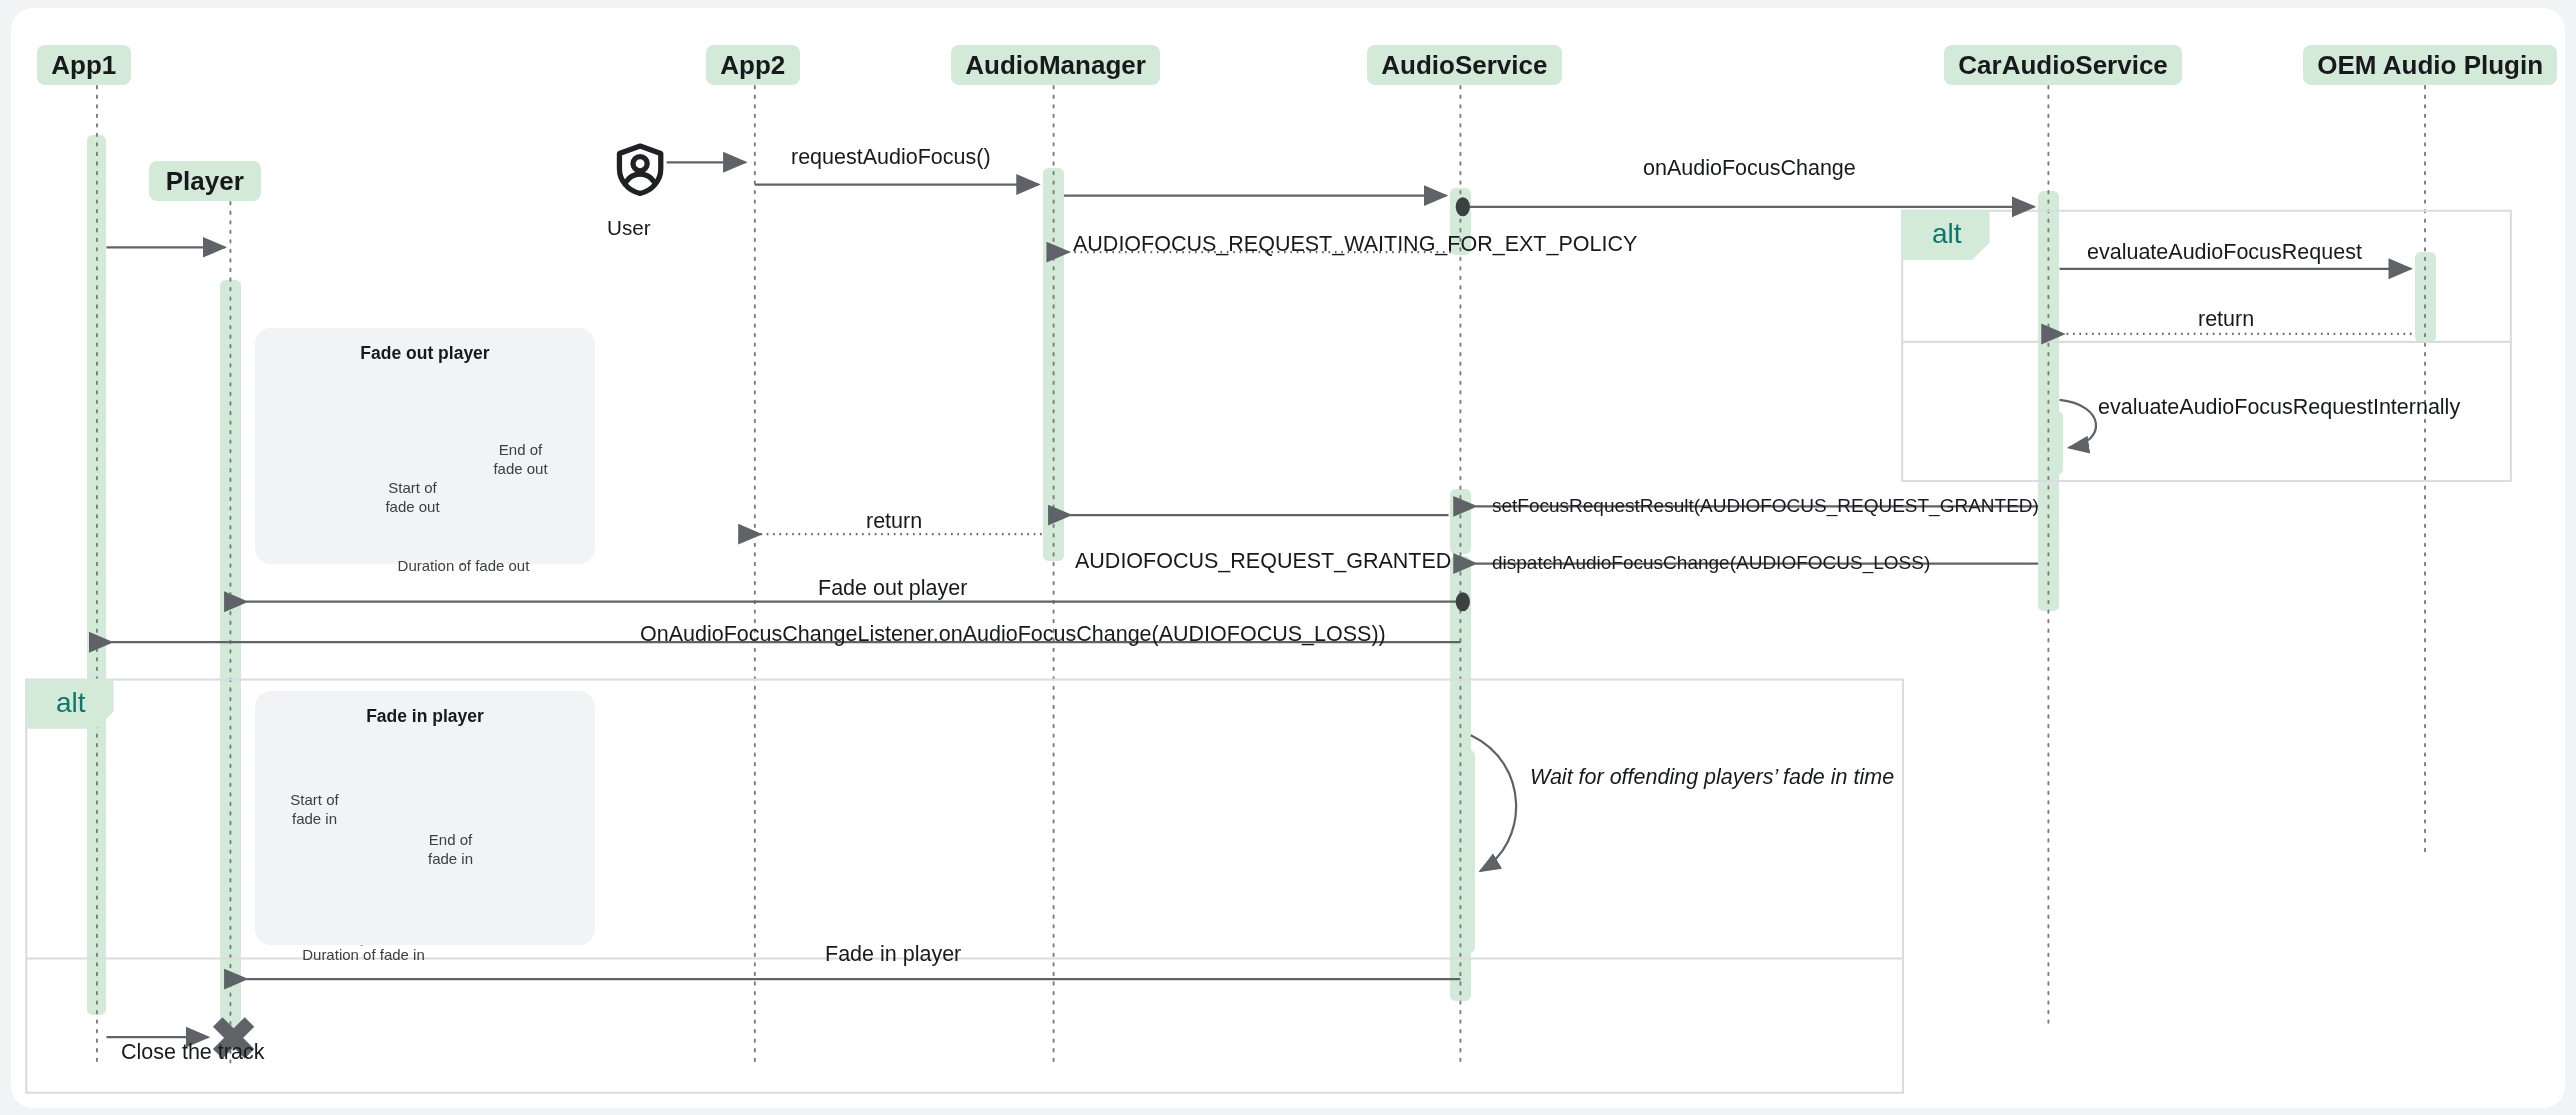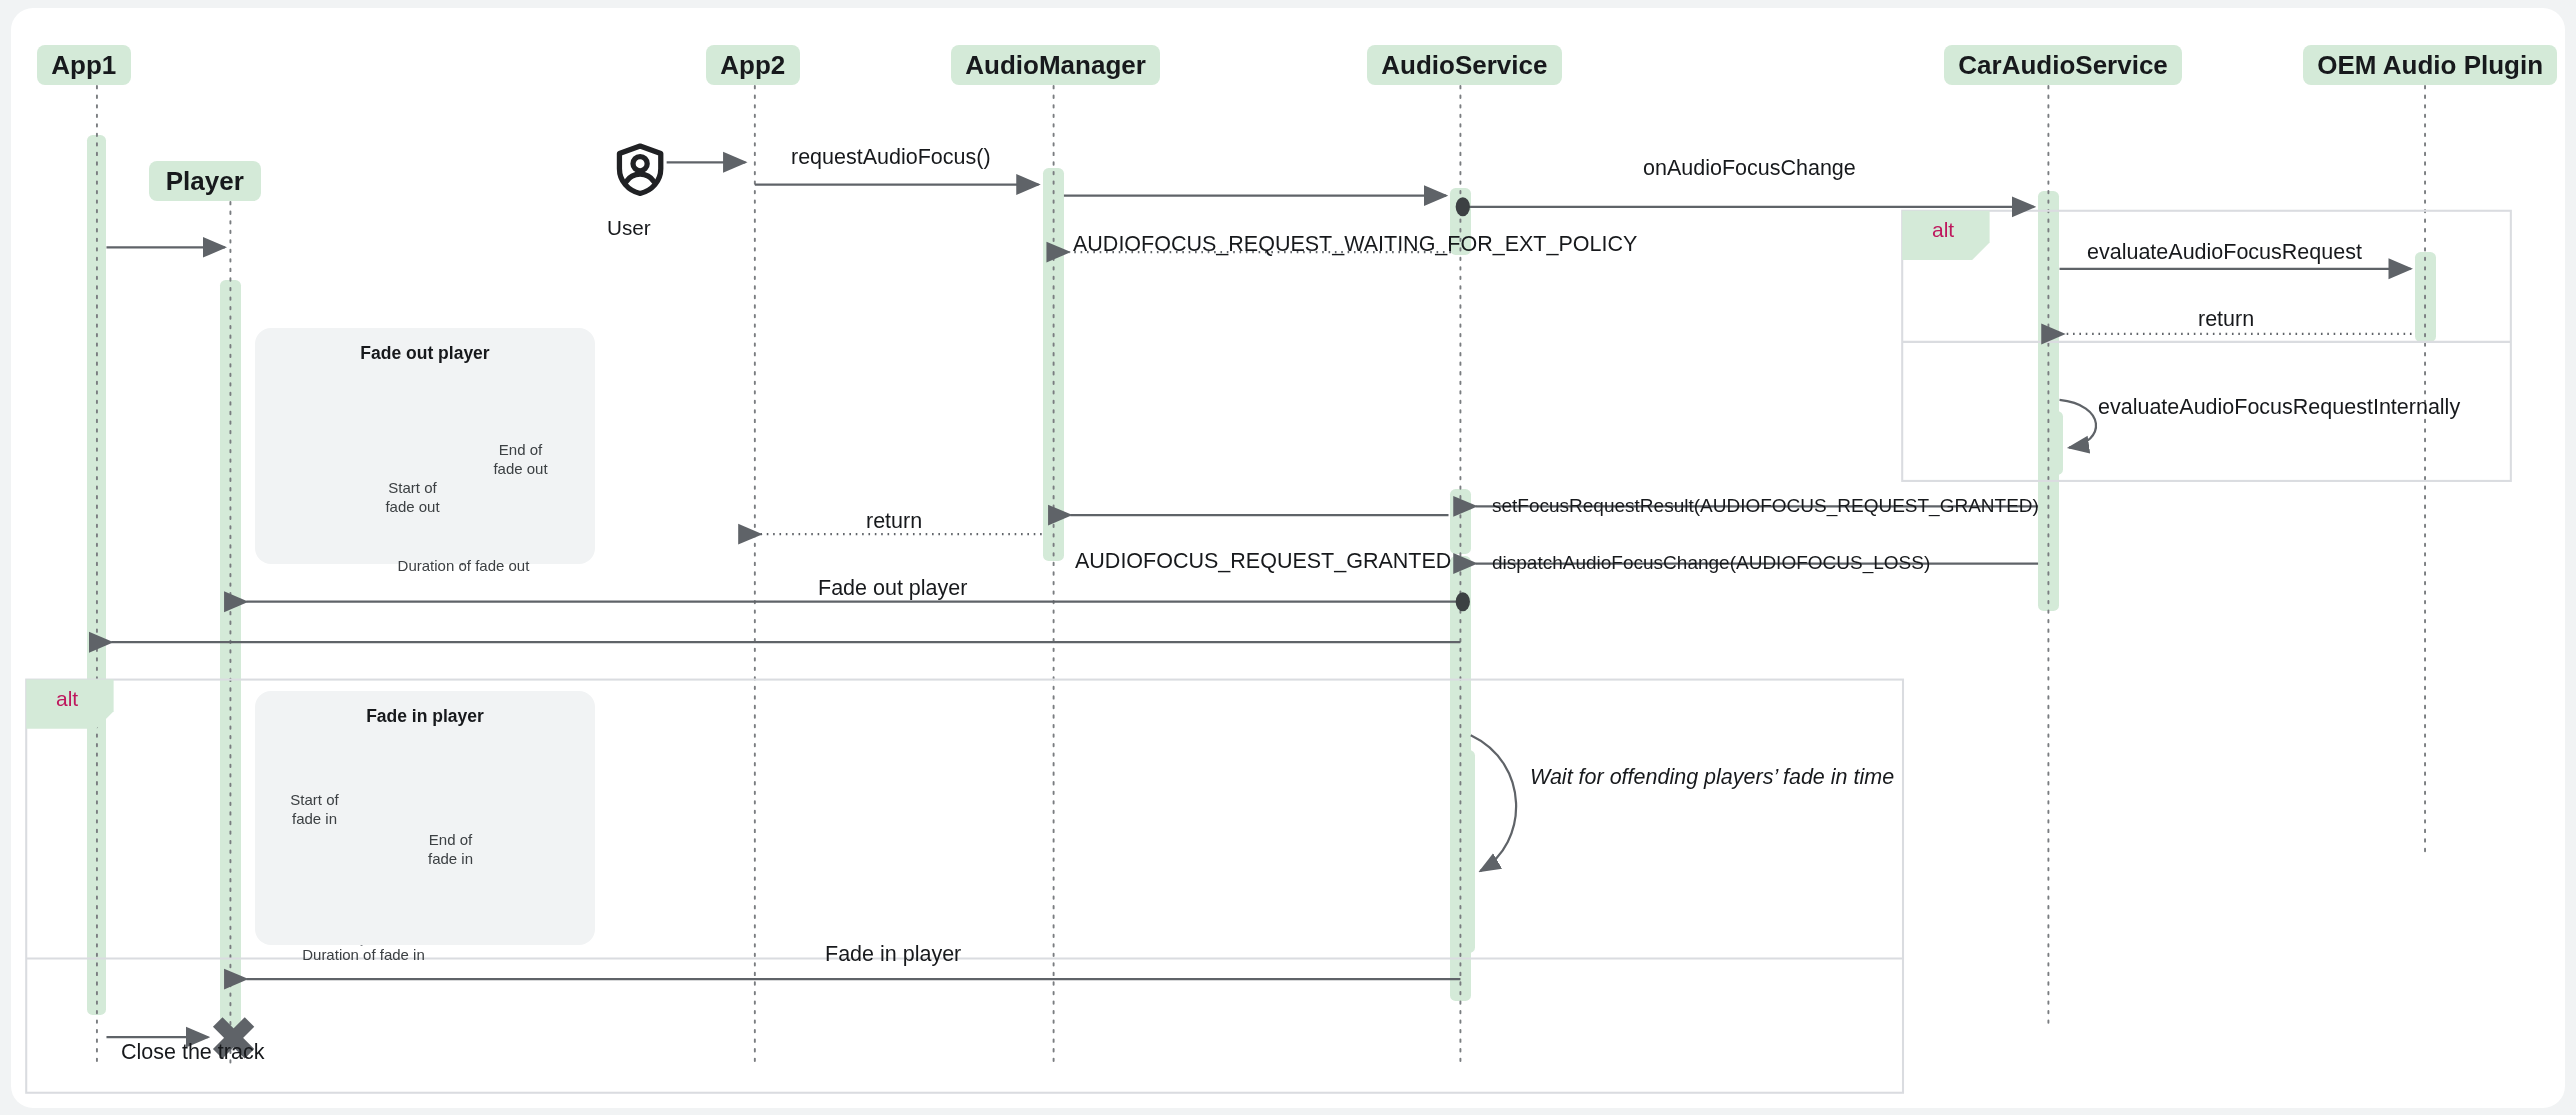--- a/index.html
+++ b/index.html
@@ -4,21 +4,21 @@
 <style>
   html,body{margin:0;padding:0;background:#f1f3f4;}
   body{font-family:"Liberation Sans",sans-serif;}
   #root{position:relative;width:2576px;height:1116px;overflow:hidden;}
   #canvas{position:absolute;left:11px;top:8px;width:2554px;height:1100px;background:#ffffff;border-radius:22px;overflow:hidden;}
   svg#diagram{position:absolute;left:0;top:0;width:2576px;height:1116px;pointer-events:none;}
   .lifeline-box{position:absolute;background:#d4ead8;border-radius:8px;display:flex;align-items:center;justify-content:center;
     font-weight:bold;color:#17191c;font-size:26px;white-space:nowrap;padding:0 14.3px;height:40px;}
   .actor-label{position:absolute;font-size:20.7px;color:#17191c;white-space:nowrap;}
   .msg-label{position:absolute;font-size:21.5px;color:#17191c;white-space:nowrap;}
-  .frag-label{position:absolute;font-size:21px;color:#be185d;white-space:nowrap;}
+  .frag-label{position:absolute;font-size:28px;color:#0f766e;white-space:nowrap;}
   .note-card{position:absolute;background:#f1f3f4;border-radius:16px;}
   .note-title{position:absolute;font-size:17.5px;font-weight:bold;color:#17191c;white-space:nowrap;text-align:center;}
   .note-txt{position:absolute;font-size:15px;color:#3c4043;line-height:1.25;text-align:center;}
   .act-bar{position:absolute;background:#d4ead8;border-radius:5.6px;}
 </style>
 </head>
 <body>
 
 <div id="root">
   <div id="canvas"></div>
@@ -184,20 +184,21 @@
   <div class="msg-label" style="left:1624px;top:156px;margin-left:19px;"><span>onAudioFocusChange</span></div>
   <div class="msg-label" style="left:1073px;top:232px;"><span>AUDIOFOCUS_REQUEST_WAITING_FOR_EXT_POLICY</span></div>
   <div class="msg-label" style="left:2087px;top:240px;"><span>evaluateAudioFocusRequest</span></div>
   <div class="msg-label" style="left:2198px;top:307px;"><span>return</span></div>
   <div class="msg-label" style="left:2098px;top:395px;"><span>evaluateAudioFocusRequestInternally</span></div>
   <div class="msg-label" style="left:1492px;top:495px;font-size:19px;"><span>setFocusRequestResult(AUDIOFOCUS_REQUEST_GRANTED)</span></div>
   <div class="msg-label" style="left:1075px;top:501px;margin-top:48px;"><span>AUDIOFOCUS_REQUEST_GRANTED</span></div>
   <div class="msg-label" style="left:866px;top:509px;"><span>return</span></div>
   <div class="msg-label" style="left:1492px;top:552px;font-size:19px;"><span>dispatchAudioFocusChange(AUDIOFOCUS_LOSS)</span></div>
   <div class="msg-label" style="left:818px;top:576px;"><span>Fade out player</span></div>
+  <div class="msg-label" style="left:640px;top:622px;"><span>OnAudioFocusChangeListener.onAudioFocusChange(AUDIOFOCUS_LOSS))</span></div>
   <div class="msg-label" style="left:1530px;top:763px;white-space:pre;line-height:1.35;font-style:italic;"><span>Wait for offending players’ fade in time</span></div>
   <div class="msg-label" style="left:825px;top:942px;"><span>Fade in player</span></div>
   <div class="msg-label" style="left:121px;top:1039px;white-space:pre-line;line-height:1.3;"><span>Close the track</span></div>
 
   <div class="note-title" style="left:255px;top:343px;width:340px;"><span>Fade out player</span></div>
   <div class="note-txt" style="left:343px;top:479px;width:139px;white-space:pre-line;"><span>Start of
 fade out</span></div>
   <div class="note-txt" style="left:461px;top:441px;width:119px;white-space:pre-line;"><span>End of
 fade out</span></div>
   <div class="note-txt" style="left:362px;top:557px;width:203px;"><span>Duration of fade out</span></div>

